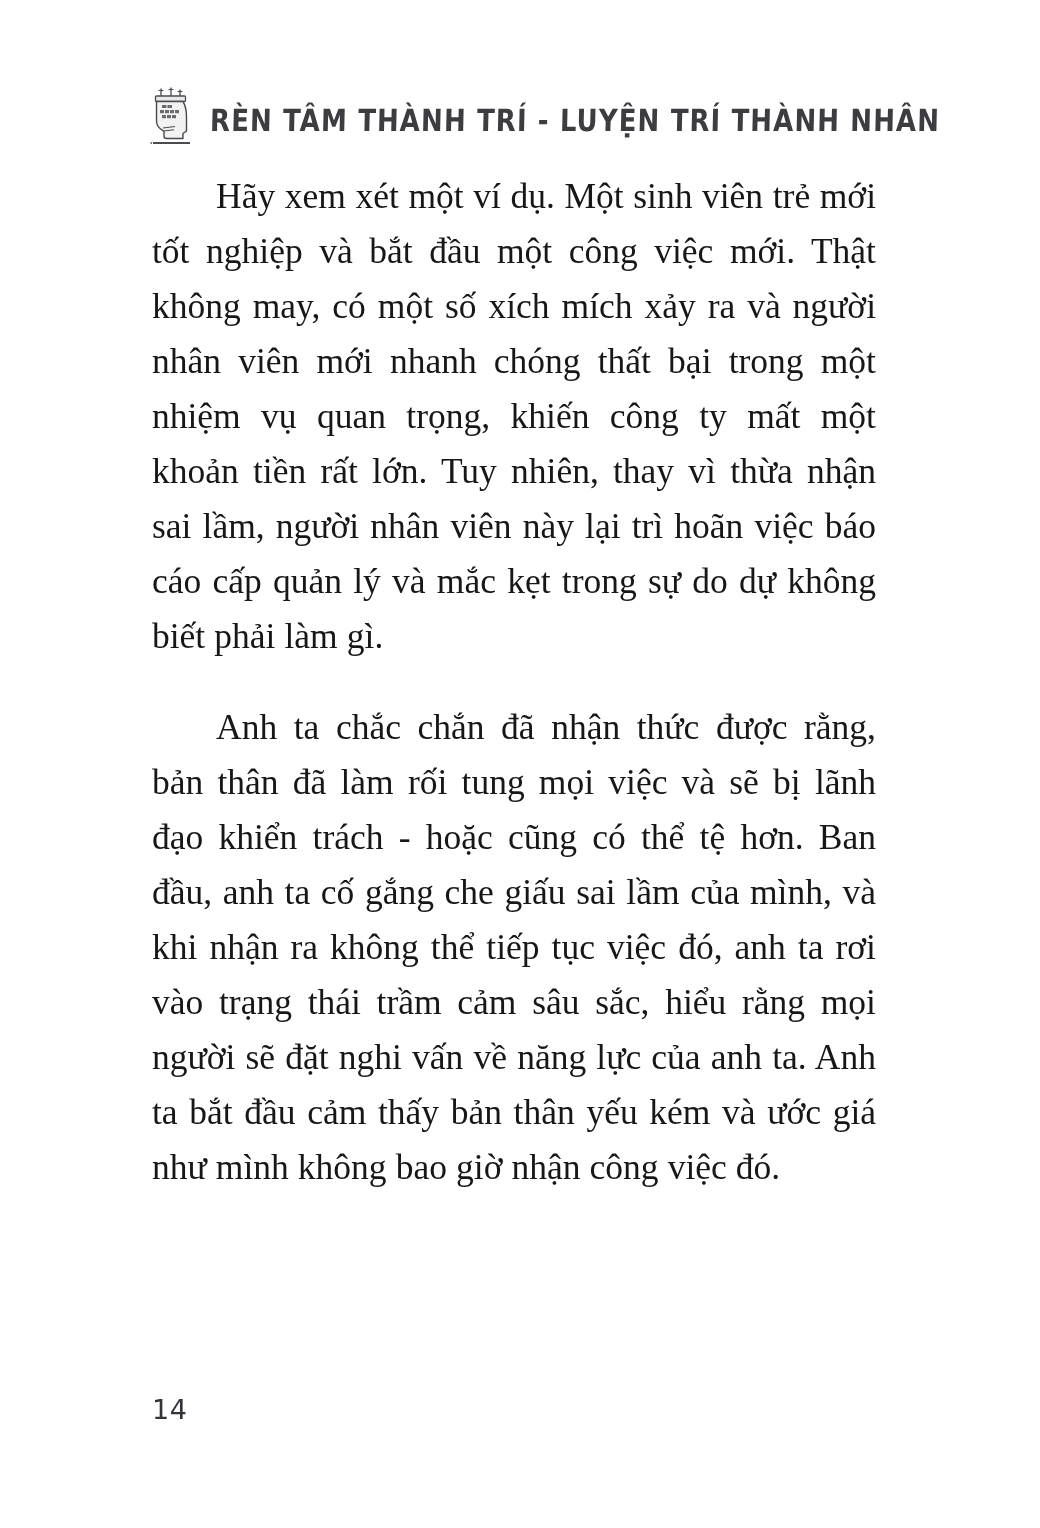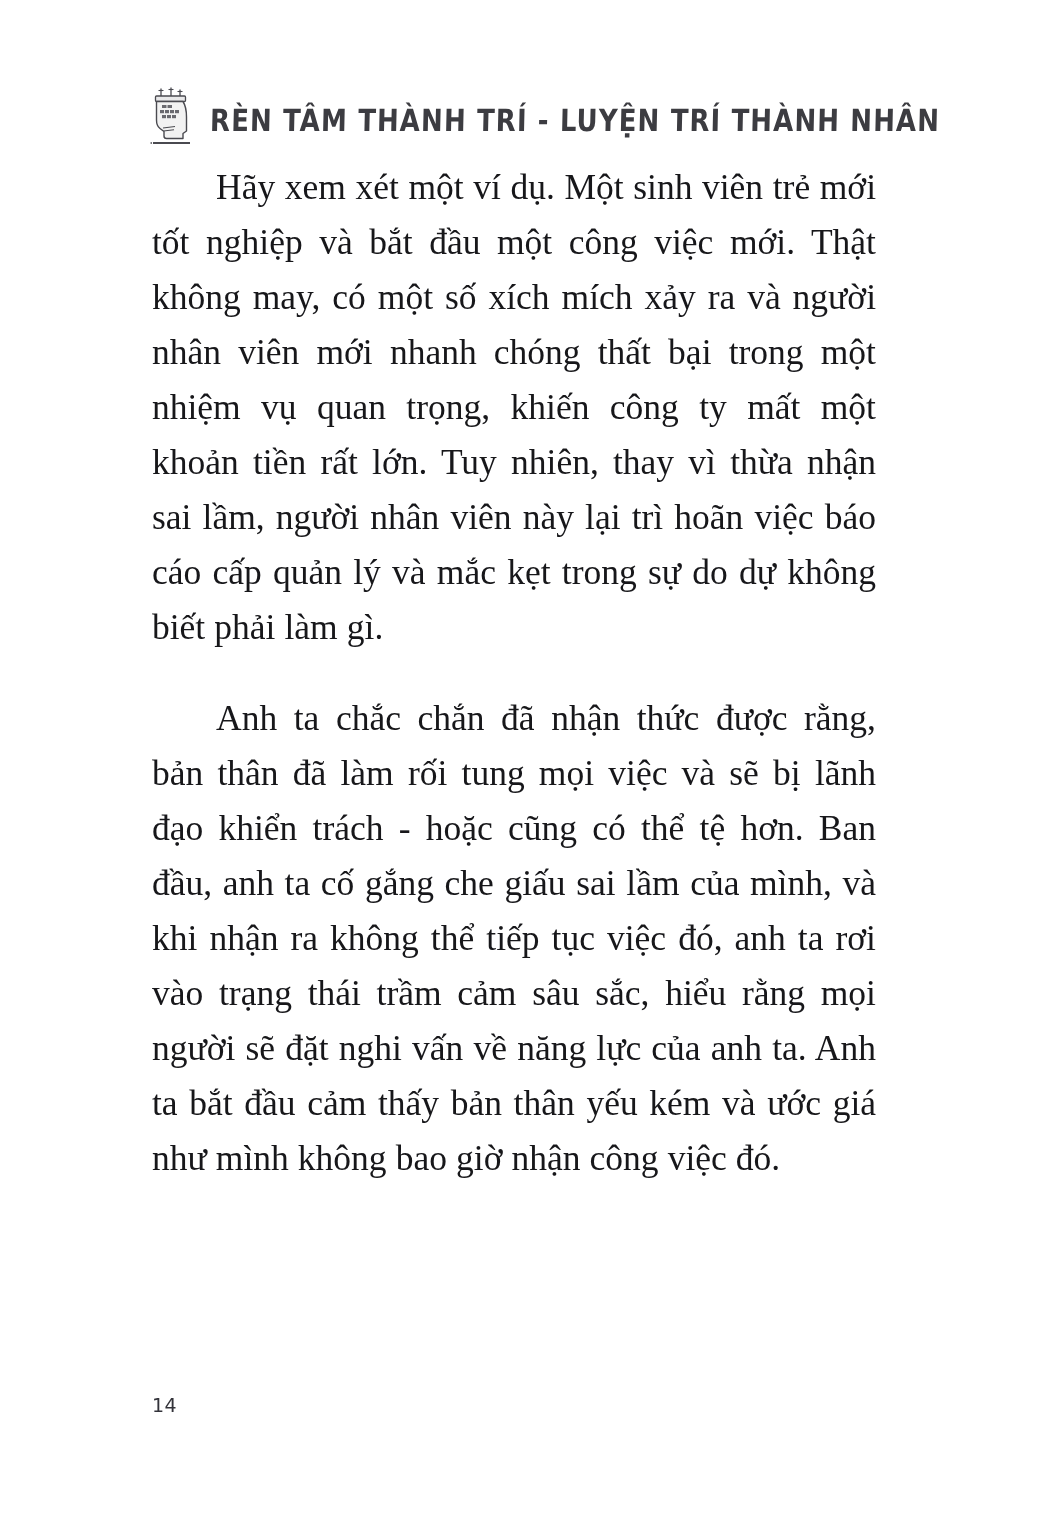--- a/index.html
+++ b/index.html
@@ -47,21 +47,21 @@
     transform: scaleY(1.18) skewX(-1.5deg);
     transform-origin: left center;
     position: relative;
     top: 1px;
   }
 
   
   .text-column {
     position: absolute;
     left: 152px;
-    top: 160px;
+    top: 169px;
     width: 724px;
   }
 
   .body-paragraph {
     font-family: "Liberation Serif", "DejaVu Serif", serif;
     font-size: 35.5px;
     line-height: 55px;
     color: #17171a;
     text-align: justify;
     text-justify: inter-word;
@@ -74,21 +74,21 @@
   .body-paragraph:last-child {
     margin-bottom: 0;
   }
 
   
   .folio {
     position: absolute;
     left: 152px;
     top: 1396px;
     font-family: "DejaVu Sans", sans-serif;
-    font-size: 19px;
+    font-size: 27px;
     line-height: 1;
     color: #33333a;
     letter-spacing: 0.5px;
   }
 </style>
 </head>
 <body>
 
 <div class="page">
 

